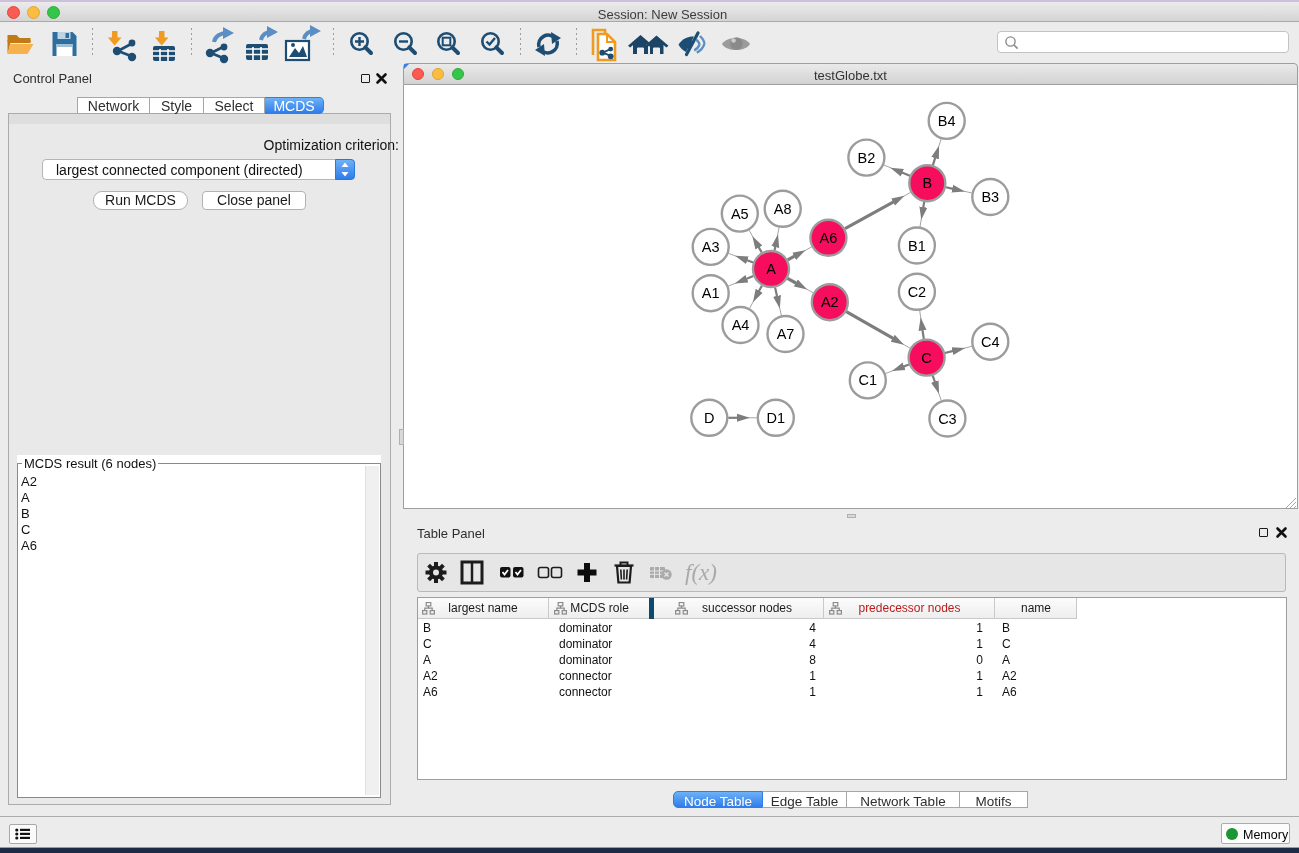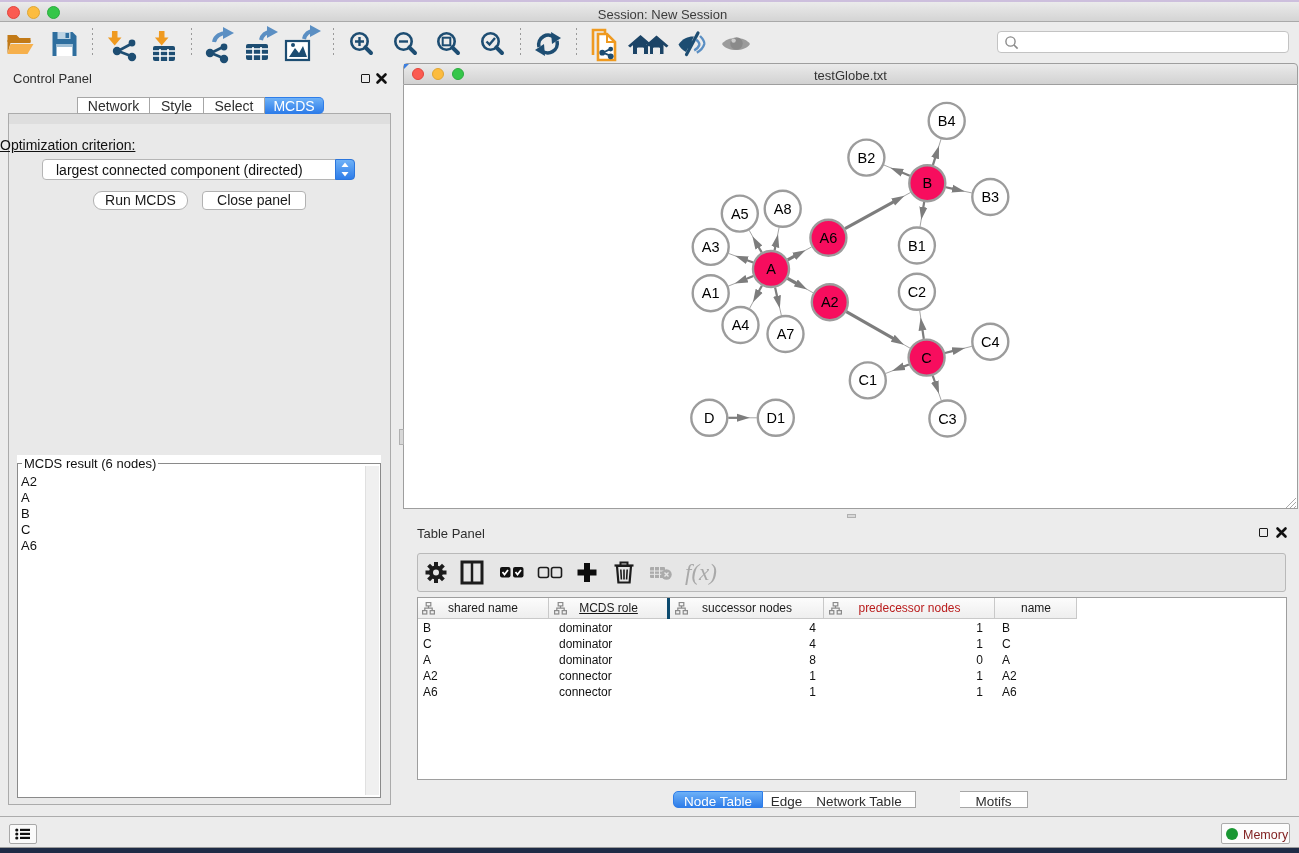--- a/index.html
+++ b/index.html
@@ -196,21 +196,21 @@
     <path d="M2.5 2.5 L10.5 10.5 M10.5 2.5 L2.5 10.5" stroke="#111" stroke-width="2.6" stroke-linecap="round"></path>
   </svg>
 
 <div class="abs panel"></div>
 <div class="abs" style="left:9px;top:114px;width:381px;height:10px;background:#dedede;"></div>
 <div class="abs tab" style="left:77px;width:73px;border-left:1px solid #a6a6a6;">Network</div>
 <div class="abs tab" style="left:150px;width:54px;">Style</div>
 <div class="abs tab" style="left:204px;width:61px;">Select</div>
 <div class="abs tab bluegrad" style="left:265px;width:59px;border-radius:0 5px 5px 0;border-color:#2e7de9;">MCDS</div>
 
-<div class="abs" style="left:0;top:137px;width:399px;text-align:left;font-size:14px;color:#111;text-decoration:underline;">Optimization criterion:</div>
+<div class="abs" style="left:0;top:137px;width:399px;text-align:right;font-size:14px;color:#111;">Optimization criterion:</div>
 
 <div class="abs" style="left:42px;top:159px;width:313px;height:21px;background:#fff;border:1px solid #b5b5b5;border-radius:4px;"></div>
 <div class="abs" style="left:56px;top:162px;font-size:14px;color:#111;">largest connected component (directed)</div>
 <div class="abs bluegrad" style="left:335px;top:159px;width:20px;height:21px;border-radius:0 4px 4px 0;border:1px solid #2b76dd;"></div>
 <svg class="abs" style="left:337px;top:161px;" width="16" height="17" viewBox="0 0 16 17">
 <path d="M8 1.5 L11.5 6 L4.5 6 Z" fill="#fff"></path>
     <path d="M8 15.5 L11.5 11 L4.5 11 Z" fill="#fff"></path>
   </svg>
 <div class="abs btn" style="left:93px;width:95px;border-radius:9px;">Run MCDS</div>
 <div class="abs btn" style="left:202px;width:104px;">Close panel</div>
@@ -373,28 +373,28 @@
 <rect x="-10" y="-5.5" width="15" height="11" rx="1"></rect>
 <path d="M-10 -1.5 h15 M-10 1.8 h15 M-5.5 -5.5 v11 M-0.5 -5.5 v11" stroke="#e6e6e6" stroke-width="1"></path>
 <circle cx="6.5" cy="2" r="5.2"></circle>
 <path d="M4.5 0 l4 4 M8.5 0 l-4 4" stroke="#e6e6e6" stroke-width="1.4"></path>
 </g>
 
 <text x="268" y="27" font-family="Liberation Serif, serif" font-style="italic" font-size="23" fill="#a9a9a9">f(x)</text>
 </svg>
 <div class="abs ttable"></div>
 <div class="abs" style="left:418px;top:598px;width:659px;height:21px;background:linear-gradient(#fcfcfc,#eee);border-bottom:1px solid #c9c9c9;"></div>
-<div class="abs" style="left:418px;top:598px;width:131px;height:21px;border-right:1px solid #c9c9c9;font-size:12px;color:#1a1a1a;text-align:center;line-height:21px;">shared name</div>
+<div class="abs" style="left:418px;top:598px;width:131px;height:21px;border-right:1px solid #c9c9c9;font-size:12px;color:#1a1a1a;text-align:center;line-height:21px;">largest name</div>
 <svg class="abs" style="left:422px;top:602px;" width="13" height="13" viewBox="0 0 13 13">
 <rect x="4.2" y="0.5" width="4.6" height="3.4" fill="none" stroke="#8a8a8a" stroke-width="1.2"></rect>
 <path d="M6.5 4 v2.2 M2.8 8.5 v-2.3 h7.4 v2.3" fill="none" stroke="#8a8a8a" stroke-width="1.2"></path>
 <rect x="0.6" y="8.6" width="4.2" height="3.4" fill="none" stroke="#8a8a8a" stroke-width="1.2"></rect>
 <rect x="8.2" y="8.6" width="4.2" height="3.4" fill="none" stroke="#8a8a8a" stroke-width="1.2"></rect>
 </svg>
-<div class="abs" style="left:550px;top:598px;width:120px;height:21px;border-right:3px solid #0c4a6e;font-size:12px;color:#1a1a1a;text-align:center;line-height:21px;text-decoration:underline;">MCDS role</div>
+<div class="abs" style="left:550px;top:598px;width:104px;height:21px;border-right:5px solid #0c4a6e;font-size:12px;color:#1a1a1a;text-align:center;line-height:21px;">MCDS role</div>
 <svg class="abs" style="left:554px;top:602px;" width="13" height="13" viewBox="0 0 13 13">
 <rect x="4.2" y="0.5" width="4.6" height="3.4" fill="none" stroke="#8a8a8a" stroke-width="1.2"></rect>
 <path d="M6.5 4 v2.2 M2.8 8.5 v-2.3 h7.4 v2.3" fill="none" stroke="#8a8a8a" stroke-width="1.2"></path>
 <rect x="0.6" y="8.6" width="4.2" height="3.4" fill="none" stroke="#8a8a8a" stroke-width="1.2"></rect>
 <rect x="8.2" y="8.6" width="4.2" height="3.4" fill="none" stroke="#8a8a8a" stroke-width="1.2"></rect>
 </svg>
 <div class="abs" style="left:671px;top:598px;width:153px;height:21px;border-right:1px solid #c9c9c9;font-size:12px;color:#1a1a1a;text-align:center;line-height:21px;">successor nodes</div>
 <svg class="abs" style="left:675px;top:602px;" width="13" height="13" viewBox="0 0 13 13">
 <rect x="4.2" y="0.5" width="4.6" height="3.4" fill="none" stroke="#8a8a8a" stroke-width="1.2"></rect>
 <path d="M6.5 4 v2.2 M2.8 8.5 v-2.3 h7.4 v2.3" fill="none" stroke="#8a8a8a" stroke-width="1.2"></path>
@@ -430,30 +430,30 @@
 <div class="abs trow" style="left:883px;top:669px;width:100px;text-align:right;">1</div>
 <div class="abs trow" style="left:1002px;top:669px;">A2</div>
 <div class="abs trow" style="left:423px;top:685px;">A6</div>
 <div class="abs trow" style="left:559px;top:685px;">connector</div>
 <div class="abs trow" style="left:716px;top:685px;width:100px;text-align:right;">1</div>
 <div class="abs trow" style="left:883px;top:685px;width:100px;text-align:right;">1</div>
 <div class="abs trow" style="left:1002px;top:685px;">A6</div>
 
 <div class="abs btab bluegrad" style="left:673px;width:90px;border-radius:5px 0 0 5px;border:1px solid #2e7de9;">Node Table</div>
 <div class="abs btab" style="left:763px;width:84px;">Edge Table</div>
-<div class="abs btab" style="left:803px;width:113px;">Network Table</div>
+<div class="abs btab" style="left:847px;width:113px;">Network Table</div>
 <div class="abs btab" style="left:960px;width:68px;">Motifs</div>
 
 <div class="abs statusbar"></div>
 <div class="abs" style="left:9px;top:824px;width:28px;height:20px;background:#fafafa;border:1.5px solid #a8a8a8;border-radius:2px;"></div>
 <svg class="abs" style="left:15px;top:828px;" width="16" height="12" viewBox="0 0 16 12">
 <circle cx="1.8" cy="2" r="1.6" fill="#111"></circle>
     <circle cx="1.8" cy="6" r="1.6" fill="#111"></circle>
     <circle cx="1.8" cy="10" r="1.6" fill="#111"></circle>
 <rect x="5" y="0.8" width="10" height="2.2" fill="#111"></rect>
     <rect x="5" y="4.8" width="10" height="2.2" fill="#111"></rect>
     <rect x="5" y="8.8" width="10" height="2.2" fill="#111"></rect>
   </svg>
 <div class="abs" style="left:1221px;top:823px;width:69px;height:21px;background:#fcfcfc;border:1px solid #ababab;border-radius:2px;"></div>
 <div class="abs" style="left:1226px;top:828px;width:12px;height:12px;border-radius:50%;background:#1a9733;"></div>
-<div class="abs" style="left:1243px;top:828px;font-size:12.5px;color:#7f1d1d;">Memory</div>
+<div class="abs" style="left:1243px;top:828px;font-size:12.5px;color:#000000;">Memory</div>
 
 <div class="abs" style="left:0;top:848px;width:1299px;height:5px;background:#1e2b46;"></div>
 
 </body></html>

